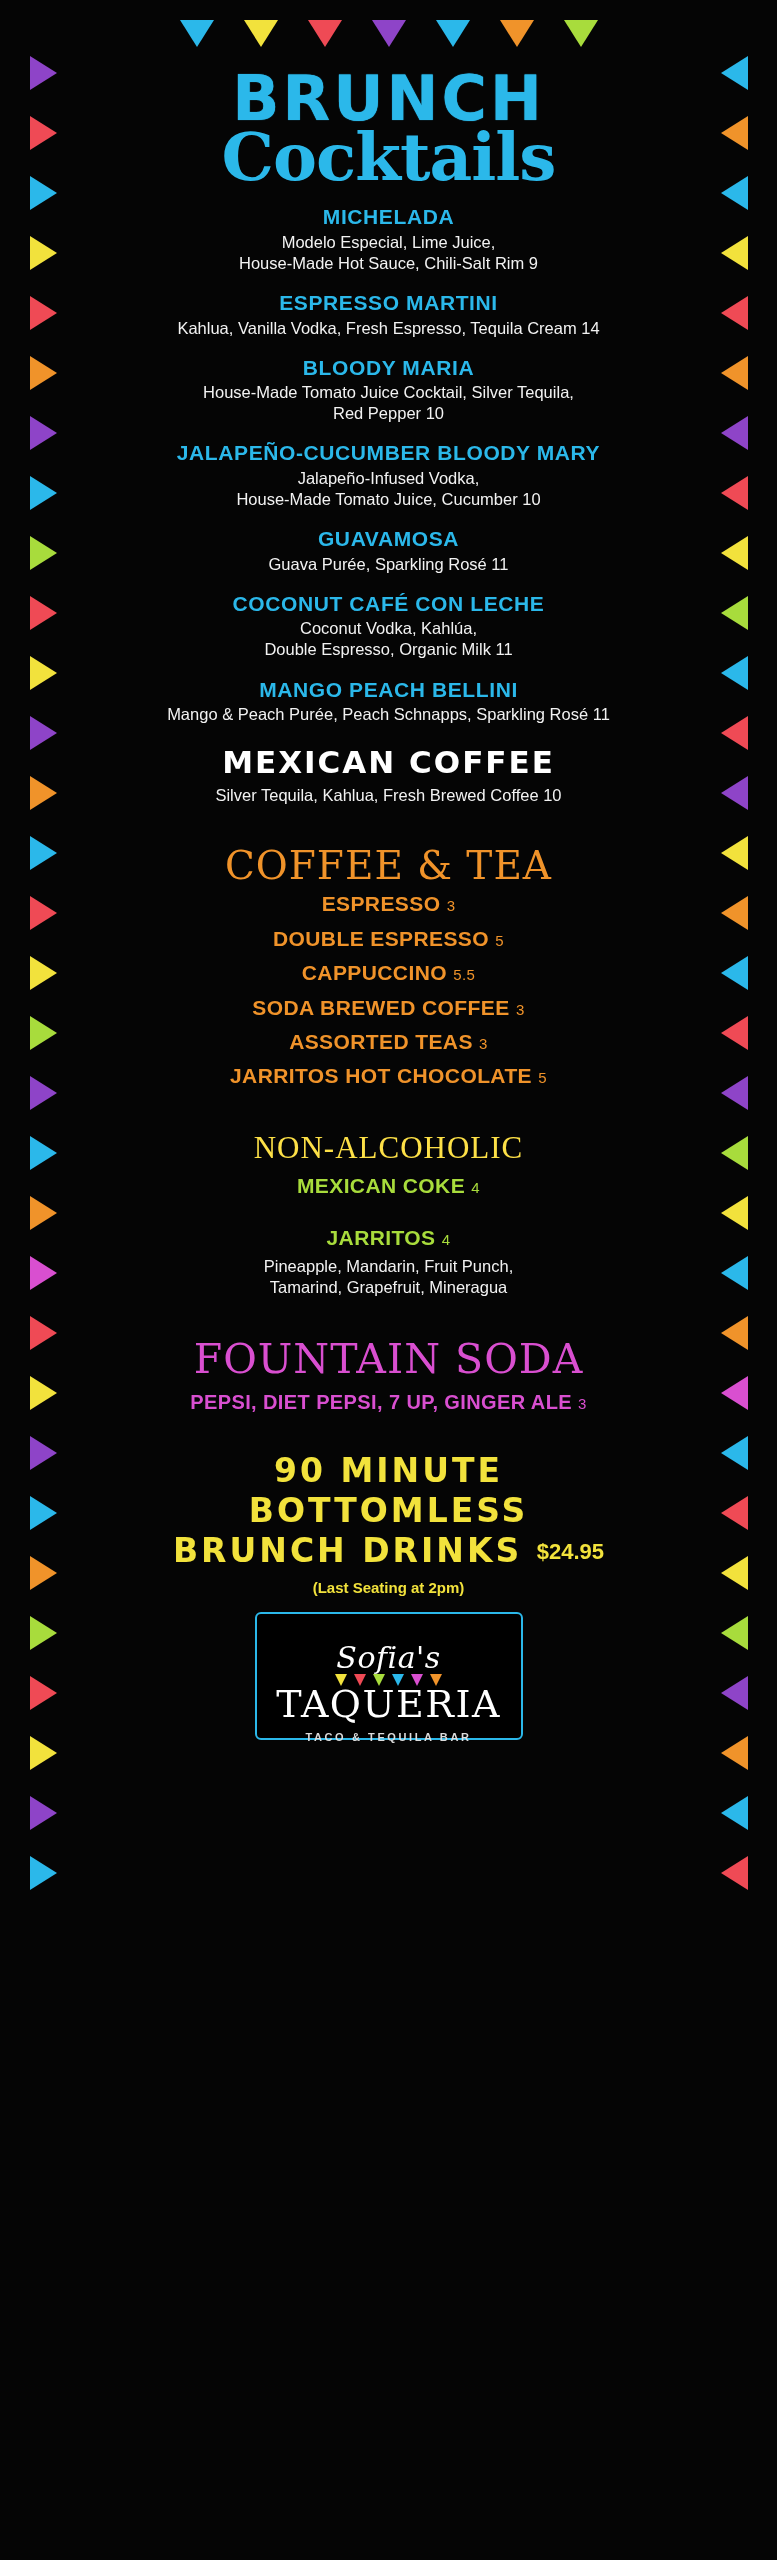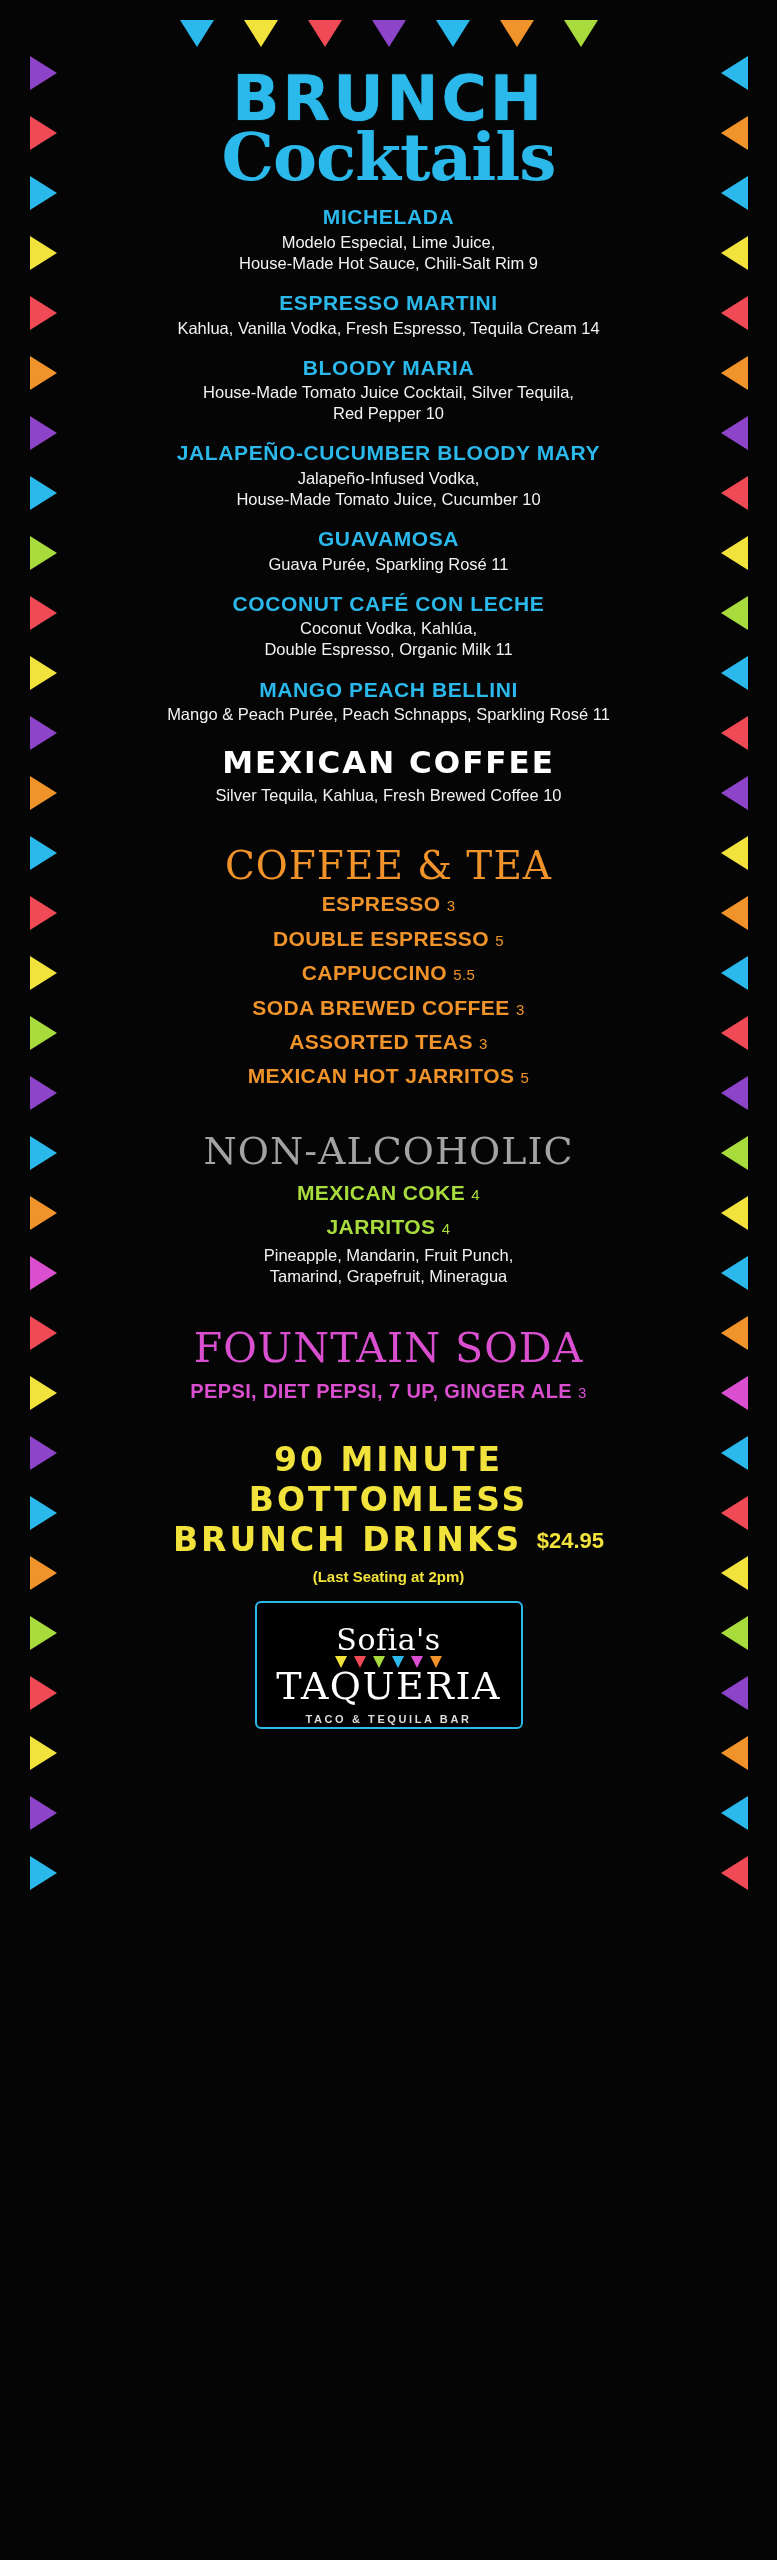--- a/index.html
+++ b/index.html
@@ -130,21 +130,21 @@
   .sect {
     margin-top: 40px;
   }
   .sect-head {
     font-family: "DejaVu Serif", serif;
     font-size: 40px;
     line-height: 1;
     letter-spacing: 1px;
   }
   .sect-head.coffee { color: #f0932a; font-size: 39px; }
-  .sect-head.nonalc { color: #a3a3a3; font-size: 38px; }
+  .sect-head.nonalc { color: #fde047; font-size: 31px; font-family: Liberation Serif, serif; }
   .sect-head.soda { color: #d94fd0; font-size: 41px; }
 
   .price-line {
     font-weight: bold;
     font-size: 21px;
     letter-spacing: 0.4px;
     line-height: 1.45;
     margin-top: 4px;
   }
   .price-line.coffee { color: #f0932a; }
@@ -191,24 +191,25 @@
     margin: 16px auto 0;
     width: 268px;
     height: 128px;
     border: 2px solid #2bb8ea;
     border-radius: 6px;
     position: relative;
     background: #000;
   }
   .logo-sofias {
     font-family: "DejaVu Serif", serif;
+    font-style: italic;
     font-size: 30px;
     color: #fff;
     line-height: 1;
-    padding-top: 22px;
+    padding-top: 29px;
     letter-spacing: 0.5px;
   }
   .logo-bunting {
     display: flex;
     justify-content: center;
     gap: 7px;
     margin-top: 1px;
     height: 13px;
   }
   .logo-bunting i {
@@ -373,32 +374,32 @@
       </div>
       <div class="price-line coffee">
         <span>SODA BREWED COFFEE</span>
         <span class="num">3</span>
       </div>
       <div class="price-line coffee">
         <span>ASSORTED TEAS</span>
         <span class="num">3</span>
       </div>
       <div class="price-line coffee">
-        <span>MEXICAN HOT JARRITOS</span>
+        <span>JARRITOS HOT CHOCOLATE</span>
         <span class="num">5</span>
       </div>
     </div>
 
     <div class="sect">
       <div class="sect-head nonalc">NON-ALCOHOLIC</div>
       <div class="price-line nonalc" style="margin-top:8px">
         <span>MEXICAN COKE</span>
         <span class="num">4</span>
       </div>
-      <div class="price-line nonalc" style="margin-top:4px">
+      <div class="price-line nonalc" style="margin-top:22px">
         <span>JARRITOS</span>
         <span class="num">4</span>
       </div>
       <div class="sub-desc">Pineapple, Mandarin, Fruit Punch,<br>Tamarind, Grapefruit, Mineragua</div>
     </div>
 
     <div class="sect">
       <div class="sect-head soda">FOUNTAIN SODA</div>
       <div class="price-line soda" style="margin-top:8px">
         <span>PEPSI, DIET PEPSI, 7 UP, GINGER ALE</span>

